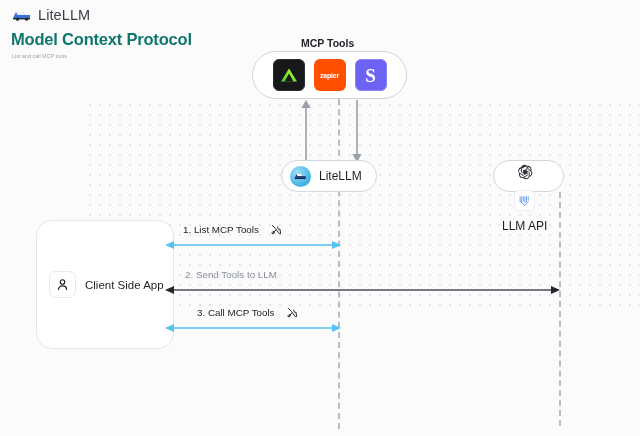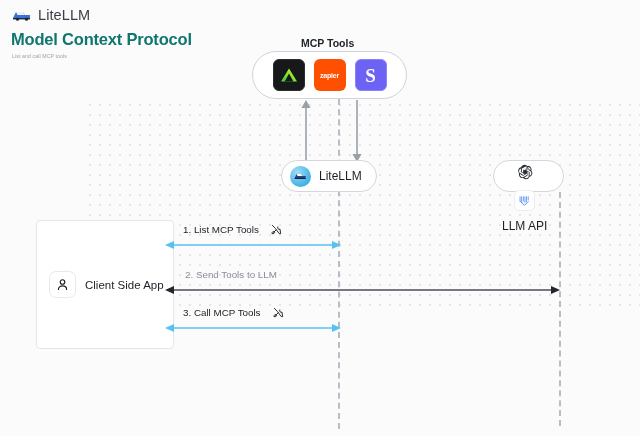--- a/index.html
+++ b/index.html
@@ -81,21 +81,21 @@
     display: flex; align-items: center; justify-content: center; flex: none;
   }
   .logo-chip {
     width: 21px; height: 21px; border-radius: 5px; background: #fff;
     border: 1px solid #eceef1; display: flex; align-items: center; justify-content: center; flex: none;
   }
 
   
   .client-box {
     position: absolute; left: 36px; top: 220px; width: 138px; height: 129px;
-    background: #ffffff; border: 1.2px solid #e3e6ea; border-radius: 4px;
+    background: #ffffff; border: 1.2px solid #e3e6ea; border-radius: 16px;
     display: flex; align-items: center; gap: 9px; padding-left: 12px;
   }
   .client-icon {
     width: 27px; height: 27px; border-radius: 7px; background: #fff;
     border: 1px solid #e6e9ed; display: flex; align-items: center; justify-content: center; flex: none;
   }
   .client-label { font-size: 11.5px; color: #1d2025; }
 
   
   .msg { position: absolute; height: 26px; }
@@ -239,21 +239,21 @@
       <span>2. Send Tools to LLM</span>
     </div>
     <svg width="395" height="14" viewBox="0 0 395 14" style="position:absolute; left:0; top:12px;">
       <line x1="7" y1="7" x2="389" y2="7" stroke="#4a4f57" stroke-width="1.3"></line>
       <path d="M0 7 L9 3 L9 11 Z" fill="#23262b"></path>
       <path d="M395 7 L386 3 L386 11 Z" fill="#23262b"></path>
     </svg>
   </div>
 
   <div class="msg" style="left:165px; top:309px; width:176px;">
-    <div class="msg-label blue" style="left:18px; top:-2px;">
+    <div class="msg-label blue" style="left:32px; top:-2px;">
       <span>3. Call MCP Tools</span>
       <span class="tools-glyph">
         <svg width="11" height="11" viewBox="0 0 24 24" fill="none" stroke="#16181c" stroke-width="2" stroke-linecap="round" stroke-linejoin="round">
           <path d="M14.7 6.3a3.8 3.8 0 0 0 5 5L21 21l-3 0-7.5-10"></path>
           <path d="M3 3l6.5 6.5"></path>
           <path d="M5.5 18.5L11 13"></path>
           <path d="M3 21l3 0 2-2-3-3-2 2z"></path>
         </svg>
       </span>
     </div>

